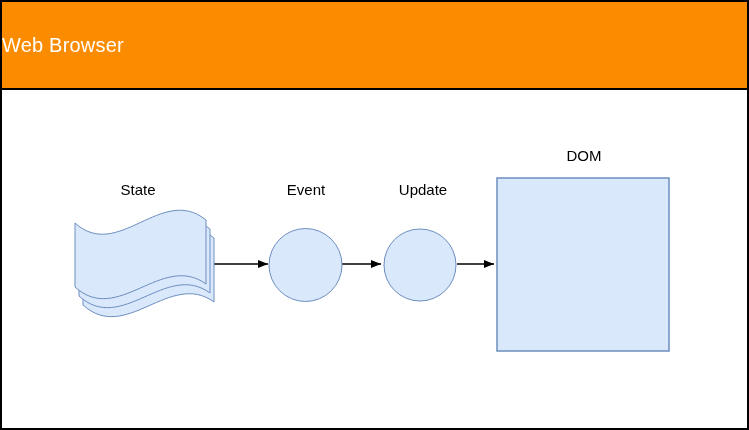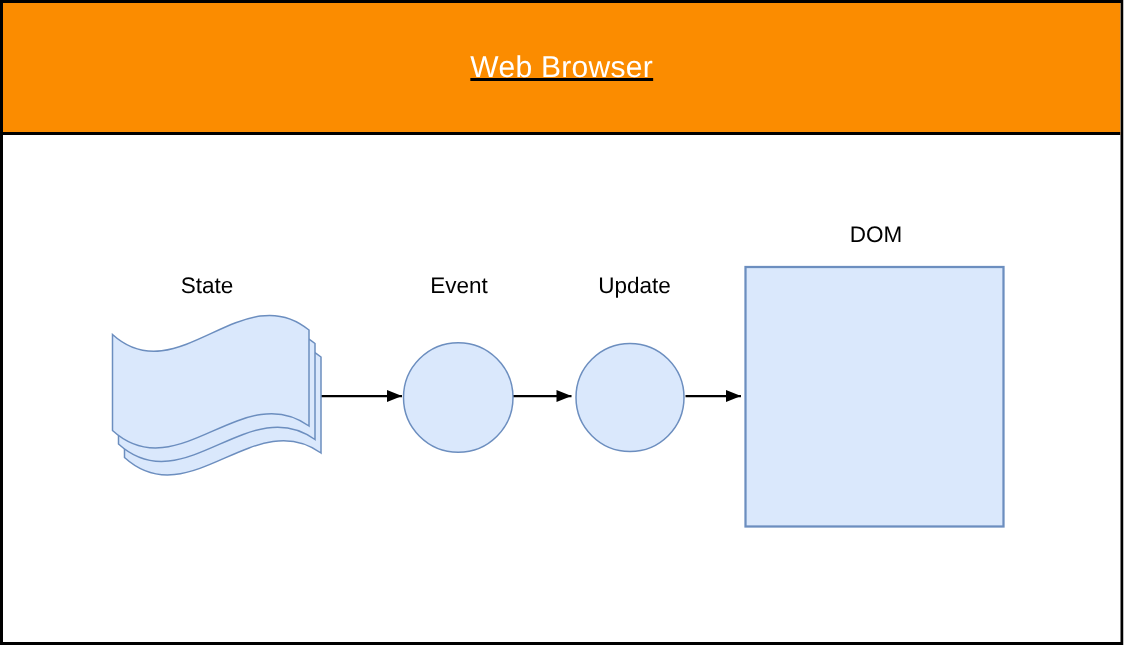--- a/index.html
+++ b/index.html
@@ -17,22 +17,20 @@
     background: #ffffff;
     overflow: hidden;
   }
   .header {
     height: 86px;
     box-sizing: content-box;
     background: #FB8C00;
     border-bottom: 2px solid #000000;
     display: flex;
     align-items: center;
-    justify-content: center;
-    text-decoration: underline;
   }
   .header-title {
     color: #ffffff;
     font-size: 20px;
     letter-spacing: 0.2px;
   }
   .diagram-svg {
     display: block;
     width: 745px;
     height: 338px;

